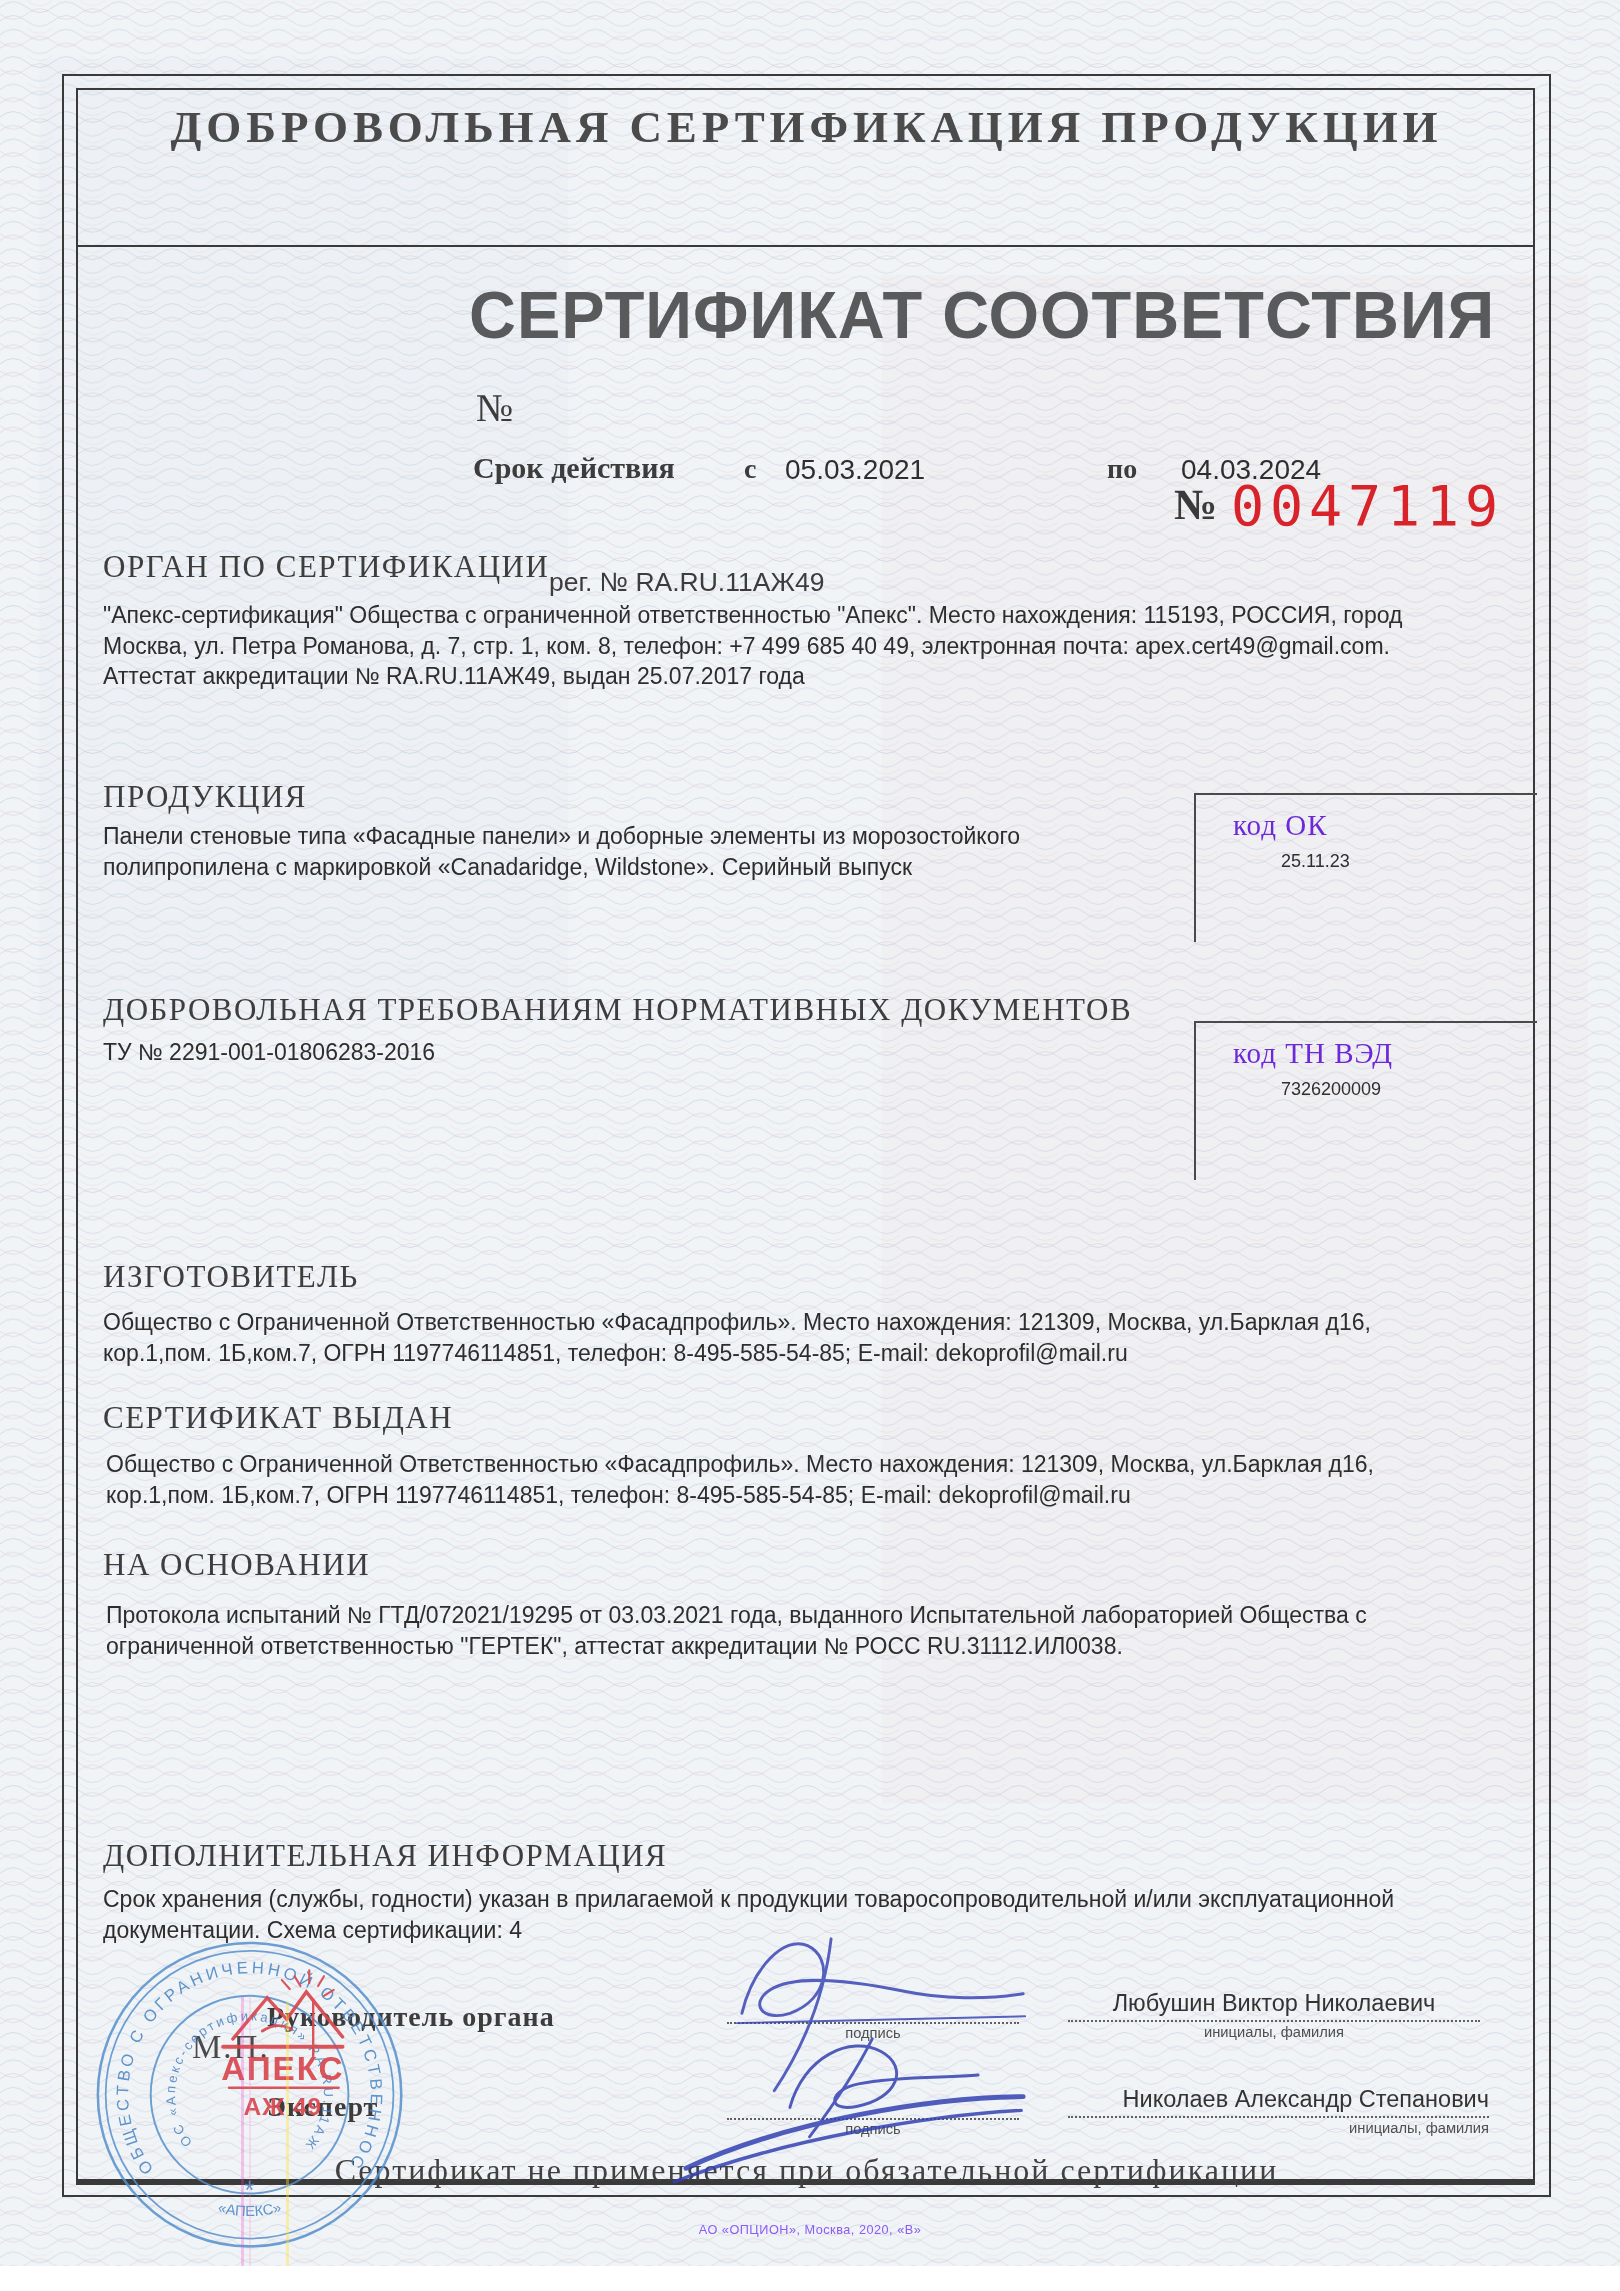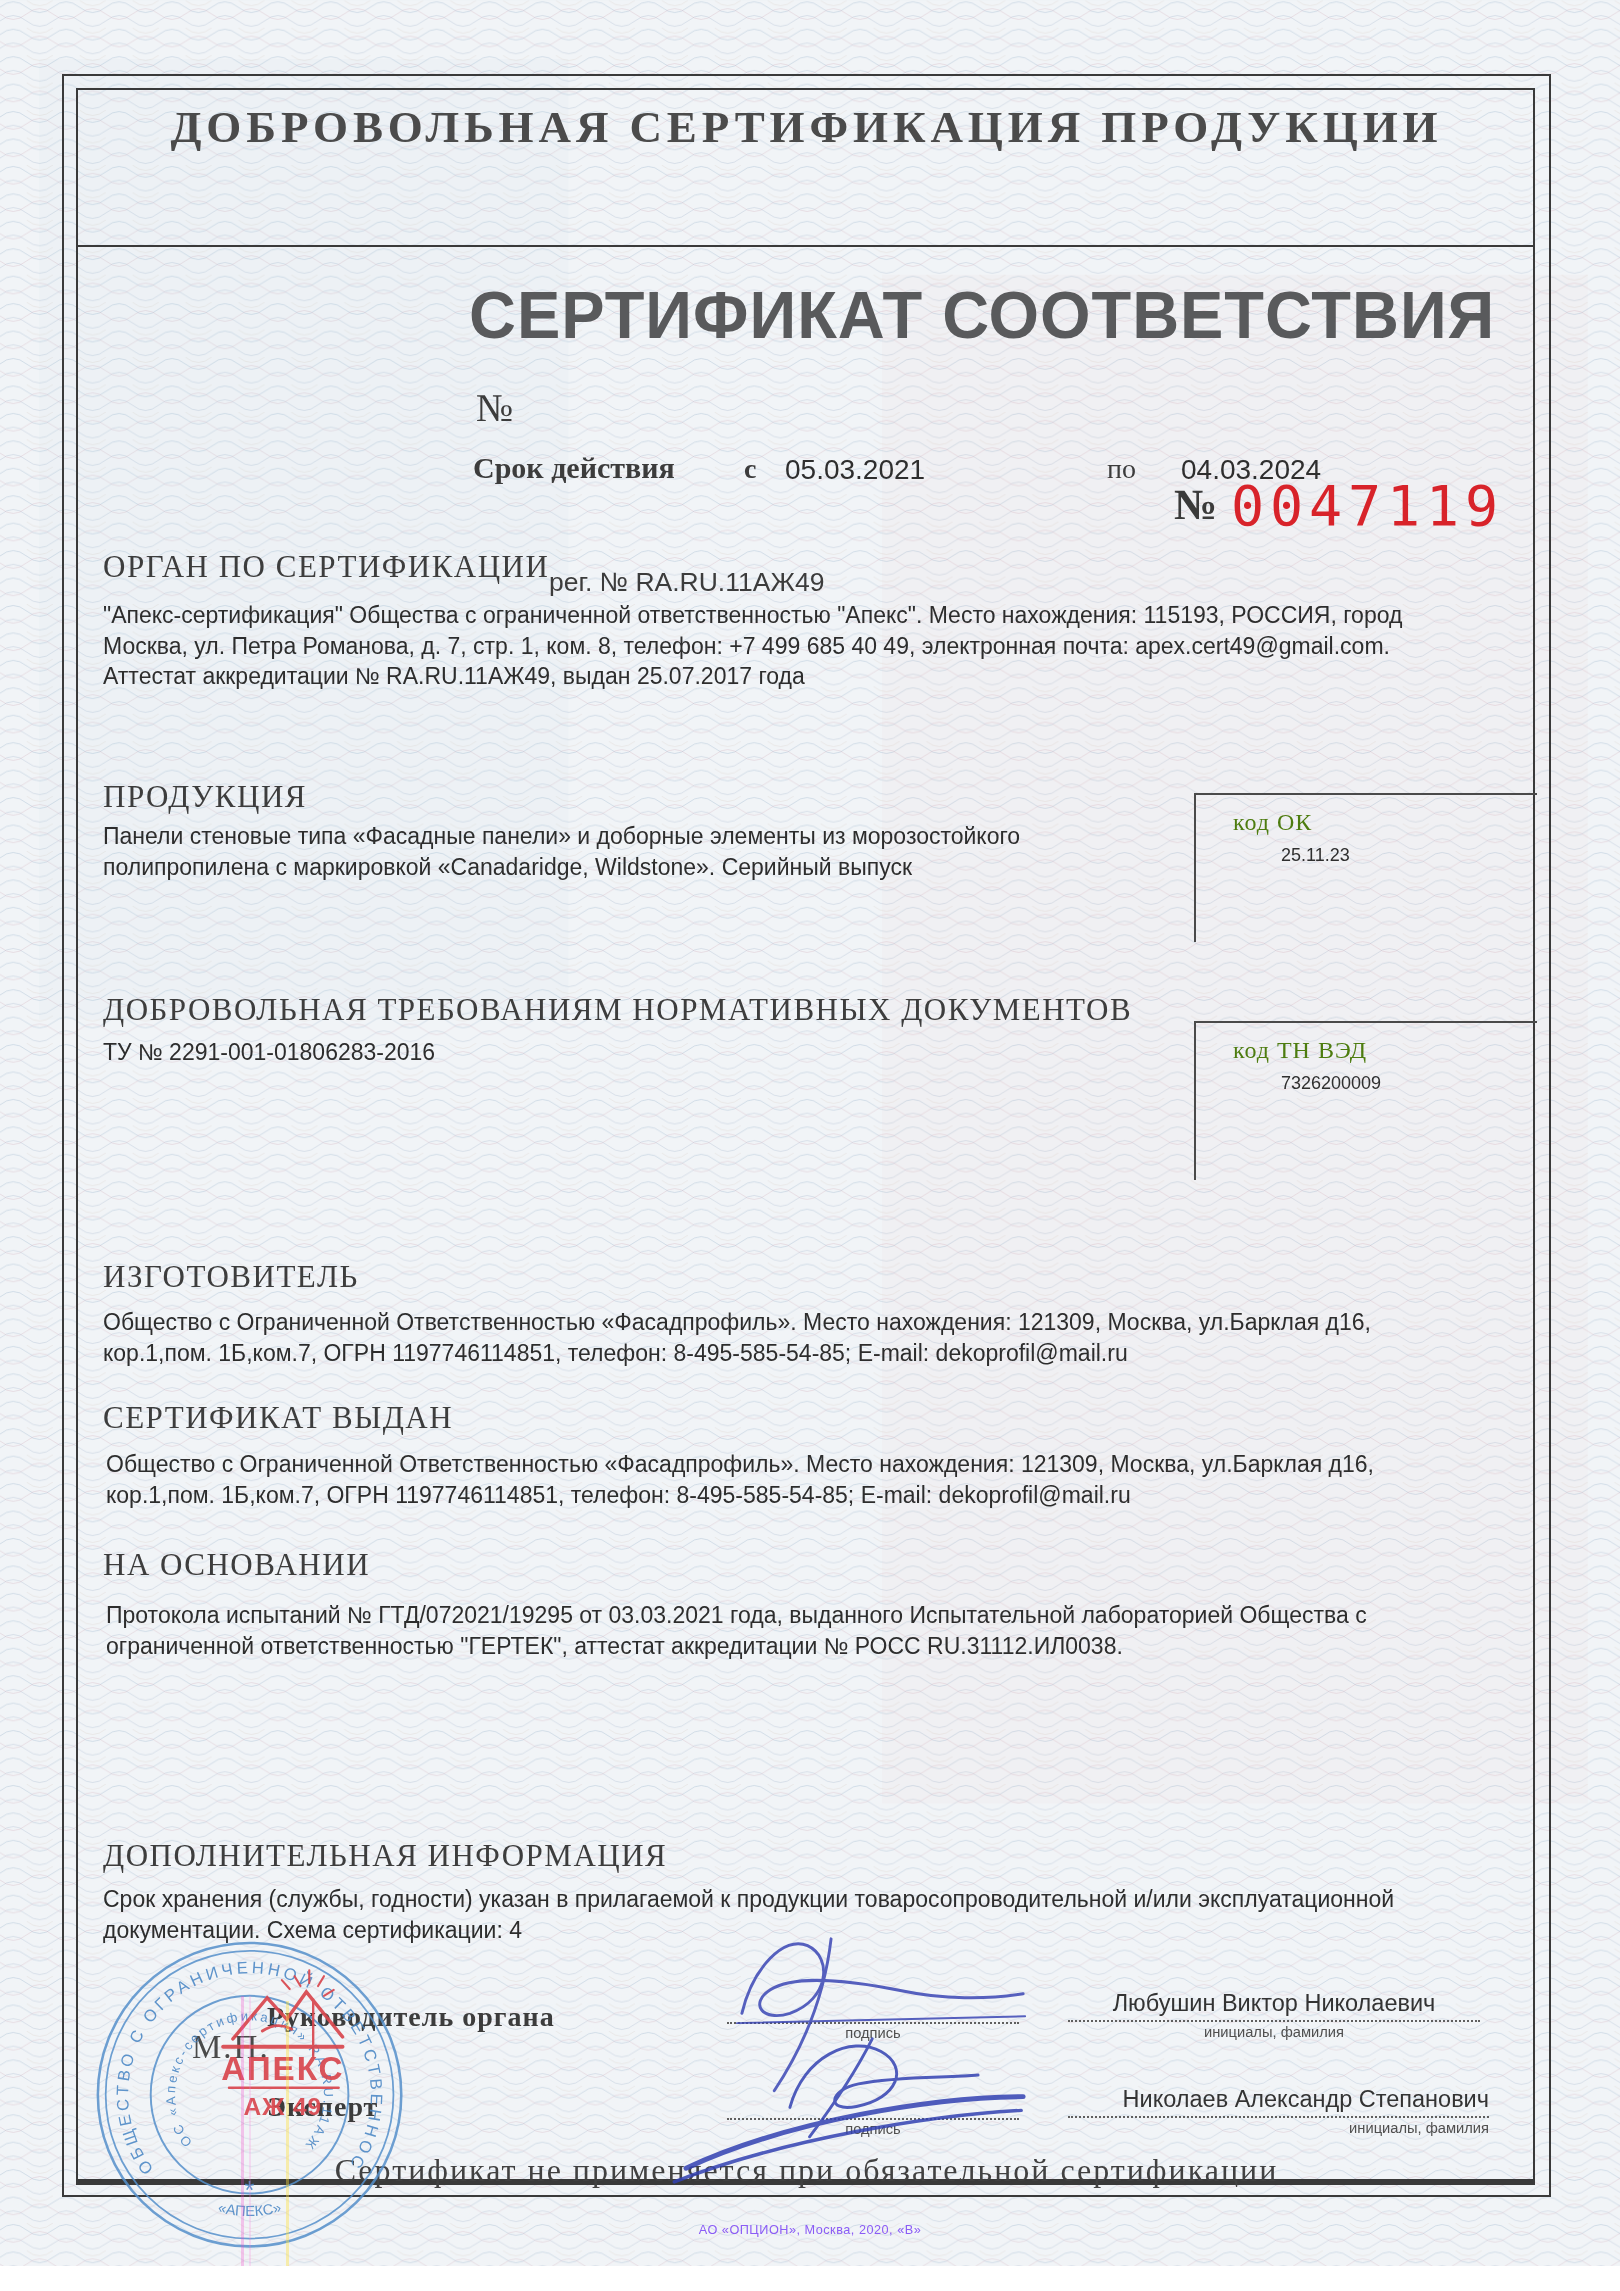--- a/index.html
+++ b/index.html
@@ -18,41 +18,41 @@
           font-weight:700;font-size:45px;letter-spacing:4.9px;color:#4b4b4b;z-index:2;}
   .doc-title{left:469px;top:276px;font-size:67px;font-weight:700;color:#595a5c;letter-spacing:1px;
              transform:scaleX(.97);transform-origin:left top;white-space:nowrap;z-index:2;}
   .num-row{left:476px;top:385px;display:flex;align-items:flex-start;z-index:2;}
   .num-sign{font-family:"Liberation Serif",serif;font-size:39px;color:#3c3c3c;}
   .num-val{font-size:29px;color:#2f2f2f;margin-left:29px;padding-top:11.8px;letter-spacing:0.5px;}
   .valid-row{left:473px;top:451px;width:882px;height:39px;z-index:2;}
   .valid-label{position:absolute;left:0;top:0;font-family:"Liberation Serif",serif;font-weight:700;font-size:30px;color:#3c3c3c;}
   .valid-c{position:absolute;left:271px;top:2px;font-family:"Liberation Serif",serif;font-weight:700;font-size:28px;color:#3c3c3c;}
   .valid-from{position:absolute;left:312px;top:2.9px;font-size:28px;}
-  .valid-po{position:absolute;left:634px;top:2px;font-family:"Liberation Serif",serif;font-weight:400;font-size:28px;color:#3c3c3c;}
+  .valid-po{position:absolute;left:634px;top:2px;font-family:"Liberation Serif",serif;font-weight:700;font-size:28px;color:#3c3c3c;}
   .valid-to{position:absolute;left:708px;top:2.9px;font-size:28px;}
   .blank-row{left:1174px;top:480px;display:flex;align-items:flex-start;z-index:2;}
   .blank-sign{font-family:"Liberation Serif",serif;font-size:43px;font-weight:700;color:#3a3a3a;}
   .blank-val{font-family:"DejaVu Sans Mono",monospace;font-size:55px;letter-spacing:5.9px;margin-left:13.7px;margin-top:-5.9px;}
   
   .sec-h{font-family:"Liberation Serif",serif;font-weight:400;font-size:31px;letter-spacing:1.5px;color:#3d3d3d;white-space:nowrap;z-index:2;}
   .para{font-size:23px;line-height:1.33;color:#2d2d2d;white-space:pre-line;z-index:2;}
   .reg-line{left:549px;top:567px;font-size:26.5px;color:#3c3c3c;z-index:2;}
   .h-org{left:103px;top:549px;} .p-org{left:103px;top:600px;width:1411px;}
   .h-prod{left:103px;top:779px;} .p-prod{left:103px;top:821px;width:1068px;}
   .h-comp{left:103px;top:992px;} .p-comp{left:103px;top:1037px;width:1078px;}
   .h-manu{left:103px;top:1259px;} .p-manu{left:103px;top:1307px;width:1421px;}
   .h-issued{left:103px;top:1400px;} .p-issued{left:106px;top:1449px;width:1421px;}
   .h-basis{left:103px;top:1547px;} .p-basis{left:106px;top:1600px;width:1411px;}
   .h-add{left:103px;top:1838px;} .p-add{left:103px;top:1884px;width:1436px;}
   
   .code-box{border-top:2px solid #4a4a4a;border-left:2px solid #4a4a4a;z-index:2;}
   .box-ok{left:1194px;top:793px;width:341px;height:147px;}
   .box-tnved{left:1194px;top:1021px;width:341px;height:157px;}
-  .code-label{font-family:"Liberation Serif",serif;font-size:24px;letter-spacing:1px;color:#4d7c0f;padding:13.7px 0 0 37px;}
+  .code-label{font-family:"Liberation Serif",serif;font-size:29px;letter-spacing:1px;color:#6d28d9;padding:13.7px 0 0 37px;}
   .code-value{font-size:18px;color:#2f2f2f;padding:9.8px 0 0 55px;margin-left:30px;}
   
   .role{font-family:"Liberation Serif",serif;font-weight:700;font-size:28px;letter-spacing:1px;color:#3c3c3c;z-index:2;}
   .role-head{left:267px;top:2001px;} .role-expert{left:267px;top:2091px;}
   .sig-line{border-bottom:2px dotted #5f5f5f;z-index:2;}
   .sig-line1{left:727px;top:2000px;width:292px;height:21.6px;}
   .sig-line2{left:727px;top:2096px;width:292px;height:21.6px;}
   .sig-cap{width:292px;text-align:center;font-size:14.7px;color:#4f4f4f;z-index:2;}
   .sig-cap1{left:727px;top:2025px;} .sig-cap2{left:727px;top:2121px;}
   .namebox{text-align:center;z-index:2;}

